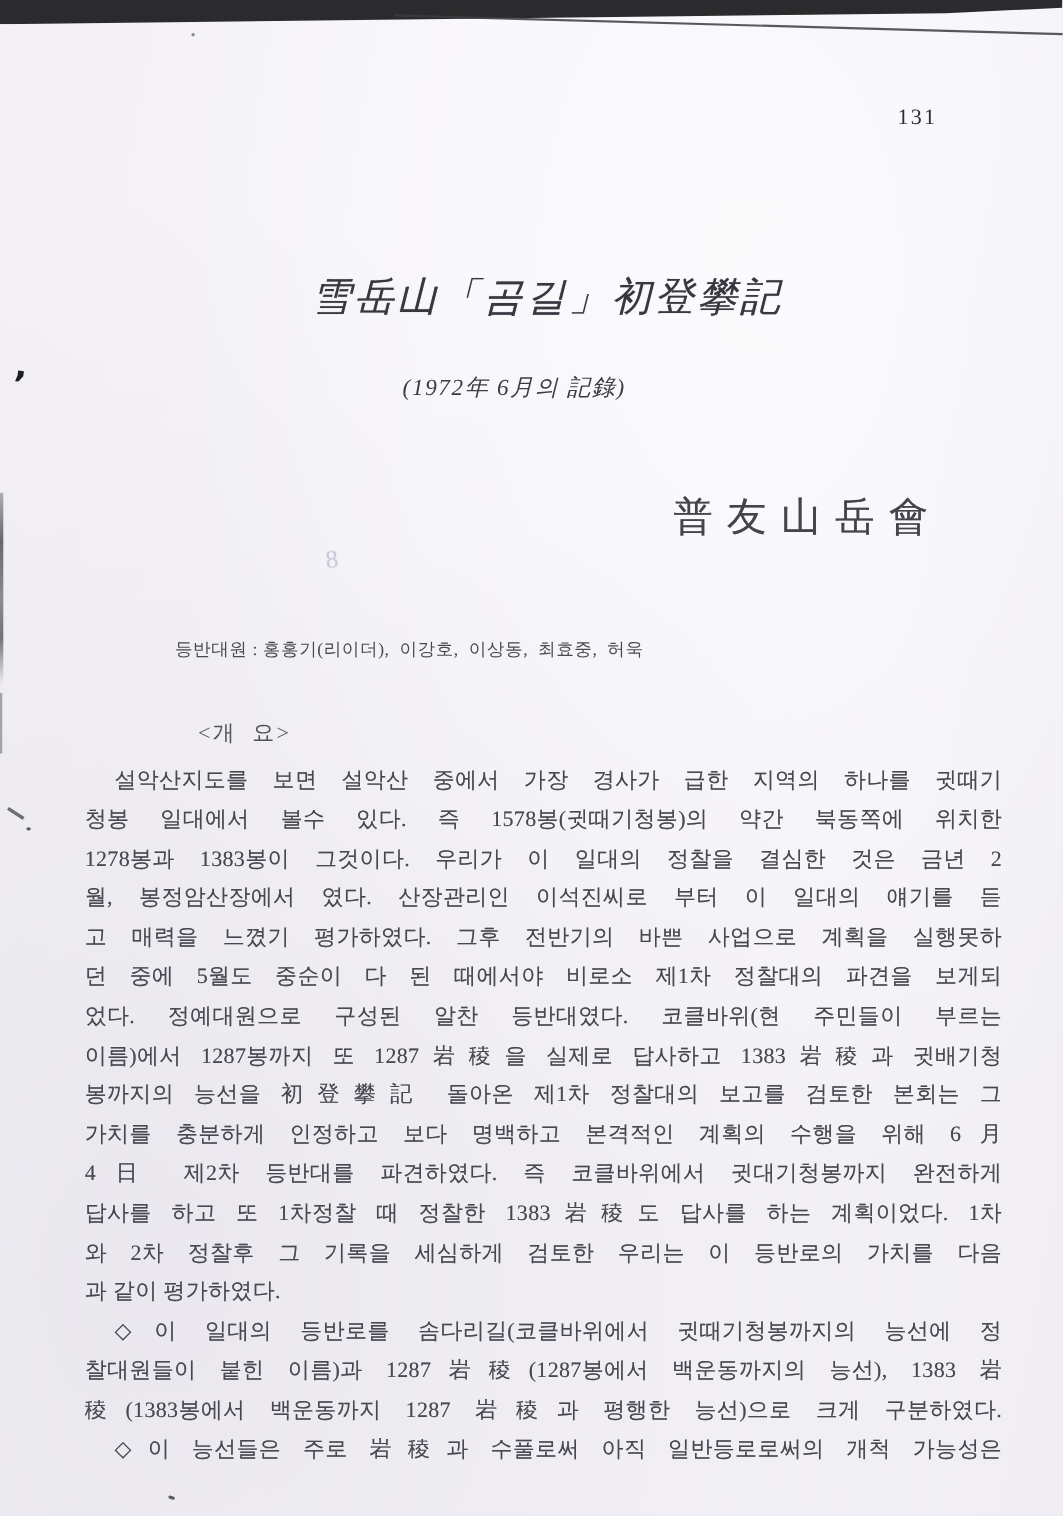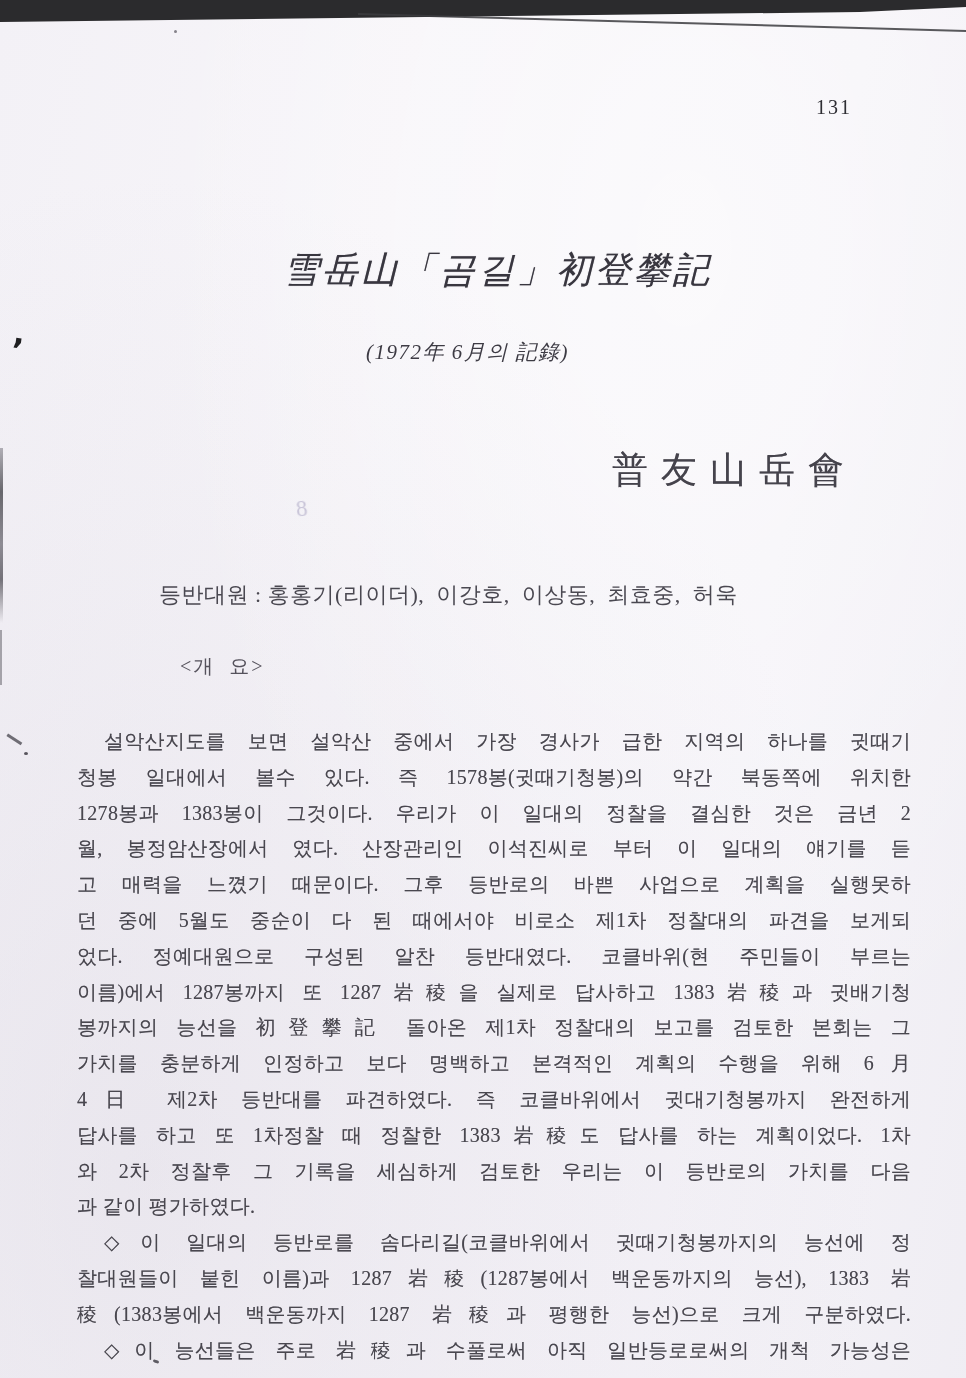--- a/index.html
+++ b/index.html
@@ -30,24 +30,24 @@
   .page-number{top:96px;left:816px;font-size:20px;letter-spacing:2px;color:#2f2e34;}
   .doc-title{
     top:246px;left:283px;font-size:36px;letter-spacing:3px;color:#38363f;
     font-weight:500;text-shadow:0 0 .7px rgba(56,54,63,.55);font-style:italic;
   }
   .doc-subtitle{top:338px;left:366px;font-size:21px;letter-spacing:1.5px;color:#3d3b44;font-style:italic;}
   .club-name{
     top:446px;left:612px;font-size:36px;letter-spacing:13px;color:#45434c;
     text-shadow:0 0 .6px rgba(69,67,76,.5);
   }
-  .members-line{top:580px;left:159px;font-size:22px;letter-spacing:.5px;color:#4a4851;}
+  .members-line{top:580px;left:159px;font-size:16px;letter-spacing:.5px;color:#4a4851;}
   .section-heading{top:653px;left:180px;font-size:20px;letter-spacing:2px;color:#55525c;}
   .body-text{
-    position:absolute;top:724px;left:77px;width:834px;
+    position:absolute;top:692px;left:77px;width:834px;
     font-size:20px;color:#49474f;text-shadow:0 0 .6px rgba(73,71,79,.45);
   }
   .body-line{
     height:35.8px;line-height:35.8px;overflow:hidden;
     text-align:justify;text-align-last:justify;letter-spacing:.3px;
   }
   .body-line.indent{padding-left:27px;}
   .body-line.noj{text-align:left;text-align-last:left;}
   
   .mark-comma{
@@ -100,21 +100,21 @@
 
   <div class="txt members-line">등반대원 : 홍홍기(리이더),  이강호,  이상동,  최효중,  허욱</div>
 
   <div class="txt section-heading">&lt;개  요&gt;</div>
 
   <div class="body-text">
       <div class="body-line indent">설악산지도를 보면 설악산 중에서 가장 경사가 급한 지역의 하나를 귓때기</div>
       <div class="body-line">청봉 일대에서 볼수 있다.  즉 1578봉(귓때기청봉)의  약간 북동쪽에 위치한</div>
       <div class="body-line">1278봉과 1383봉이 그것이다. 우리가 이 일대의 정찰을 결심한 것은 금년 2</div>
       <div class="body-line">월, 봉정암산장에서 였다. 산장관리인 이석진씨로 부터 이 일대의 얘기를 듣</div>
-      <div class="body-line">고 매력을 느꼈기 때문이다. 그후 등반로의 바쁜 사업으로 계획을 실행못하</div>
+      <div class="body-line">고 매력을 느꼈기 평가하였다. 그후 전반기의 바쁜 사업으로 계획을 실행못하</div>
       <div class="body-line">던 중에 5월도 중순이 다 된 때에서야 비로소 제1차 정찰대의 파견을 보게되</div>
       <div class="body-line">었다. 정예대원으로 구성된 알찬 등반대였다.  코클바위(현 주민들이 부르는</div>
       <div class="body-line">이름)에서 1287봉까지 또 1287岩稜을 실제로 답사하고 1383岩稜과  귓배기청</div>
       <div class="body-line">봉까지의 능선을 初登攀記 돌아온 제1차 정찰대의 보고를  검토한 본회는 그</div>
       <div class="body-line">가치를 충분하게 인정하고 보다 명백하고 본격적인  계획의 수행을 위해 6月</div>
       <div class="body-line">4日 제2차 등반대를 파견하였다. 즉 코클바위에서  귓대기청봉까지 완전하게</div>
       <div class="body-line">답사를 하고 또 1차정찰 때 정찰한 1383岩稜도 답사를 하는 계획이었다. 1차</div>
       <div class="body-line">와 2차 정찰후 그 기록을 세심하게 검토한 우리는  이 등반로의 가치를 다음</div>
       <div class="body-line noj">과 같이 평가하였다.</div>
       <div class="body-line indent">◇이 일대의 등반로를 솜다리길(코클바위에서 귓때기청봉까지의 능선에 정</div>

